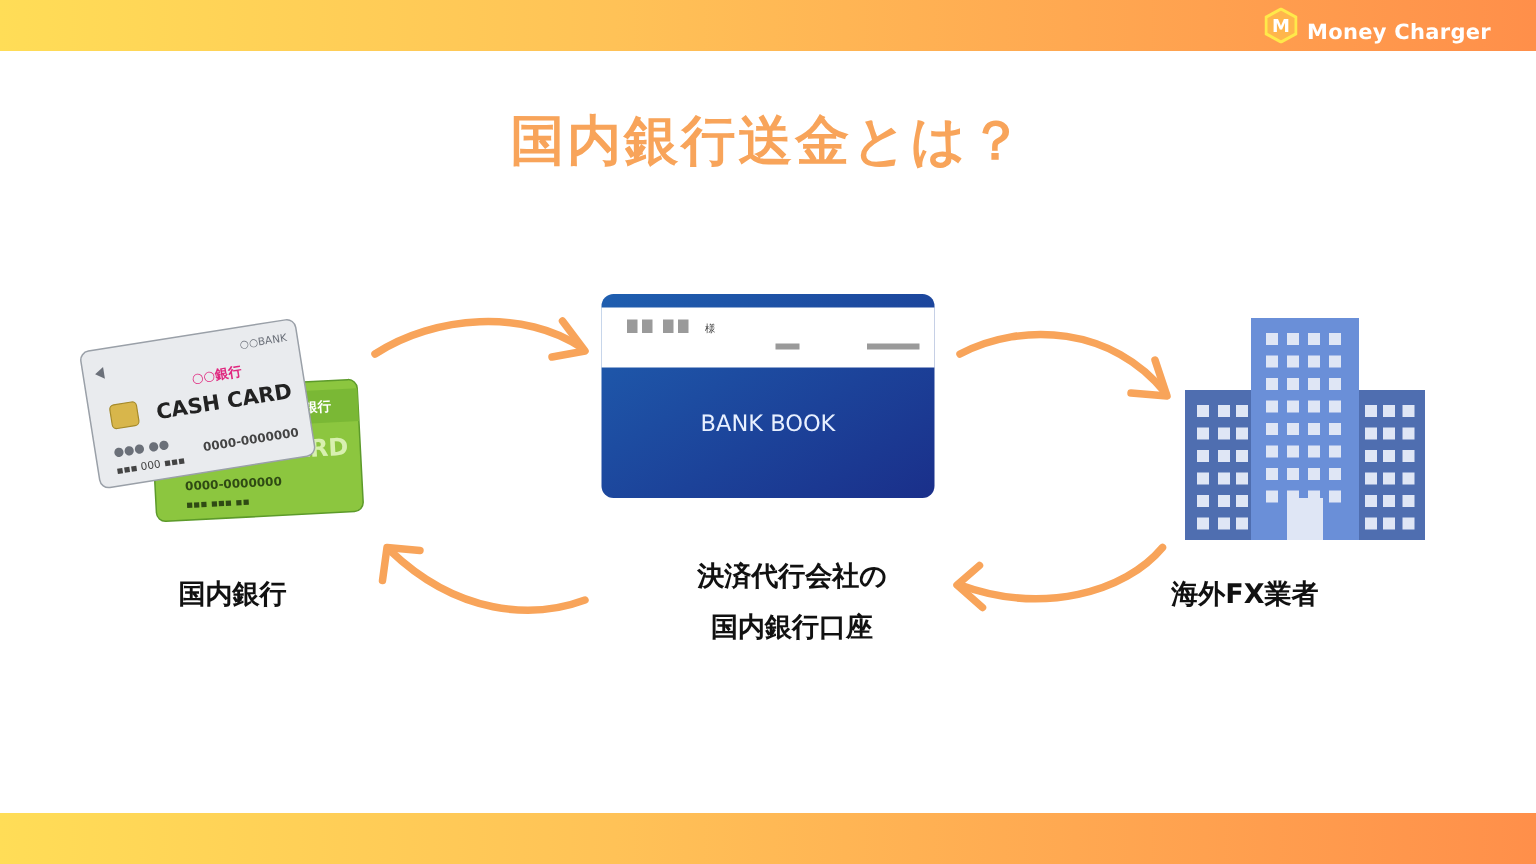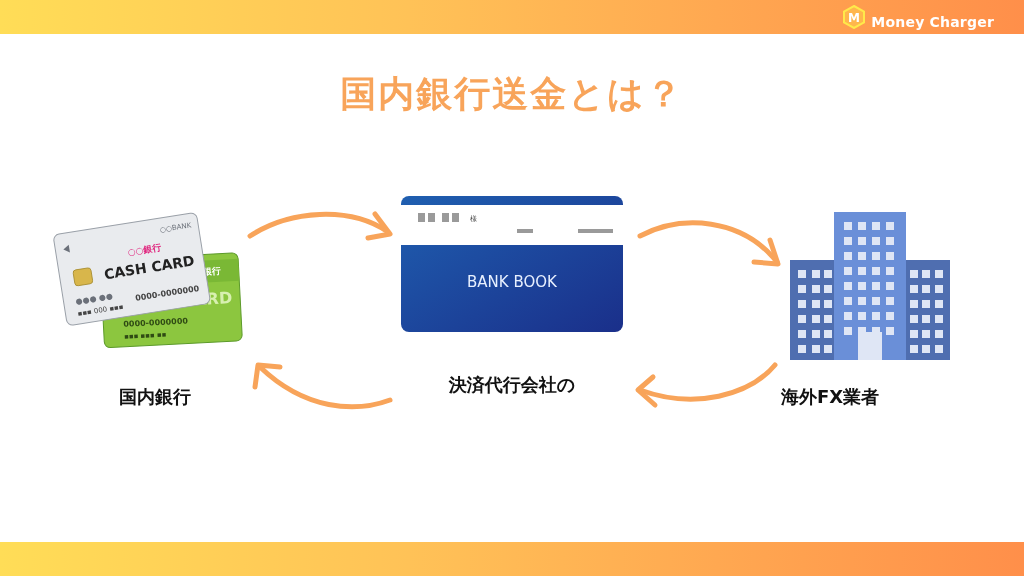--- a/index.html
+++ b/index.html
@@ -161,18 +161,19 @@
 <svg class="arrow" style="left:625px;top:355px;" width="160" height="60" viewBox="0 0 160 60">
   <path d="M150 10 C 125 40, 70 55, 15 35" fill="none" stroke="#f8a45a" stroke-width="5" stroke-linecap="round"></path>
   <path d="M28 22 L13 35 L30 50" fill="none" stroke="#f8a45a" stroke-width="5" stroke-linecap="round" stroke-linejoin="round"></path>
 </svg>
 <svg class="arrow" style="left:245px;top:355px;" width="160" height="60" viewBox="0 0 160 60">
   <path d="M145 45 C 110 58, 60 55, 15 12" fill="none" stroke="#f8a45a" stroke-width="5" stroke-linecap="round"></path>
   <path d="M10 32 L13 10 L35 12" fill="none" stroke="#f8a45a" stroke-width="5" stroke-linecap="round" stroke-linejoin="round"></path>
 </svg>
 
 <div class="label" style="left:80px;top:380px;width:150px;">国内銀行</div>
-<div class="label" style="left:390px;top:368px;width:244px;">
+<div class="label" style="left:406px;top:368px;width:244px;">
   <div>決済代行会社の</div>
+  <div>国内銀行口座</div>
 </div>
 <div class="label" style="left:735px;top:380px;width:190px;">海外FX業者</div>
 
 <div class="bar bottom"></div>
 
 </body></html>

